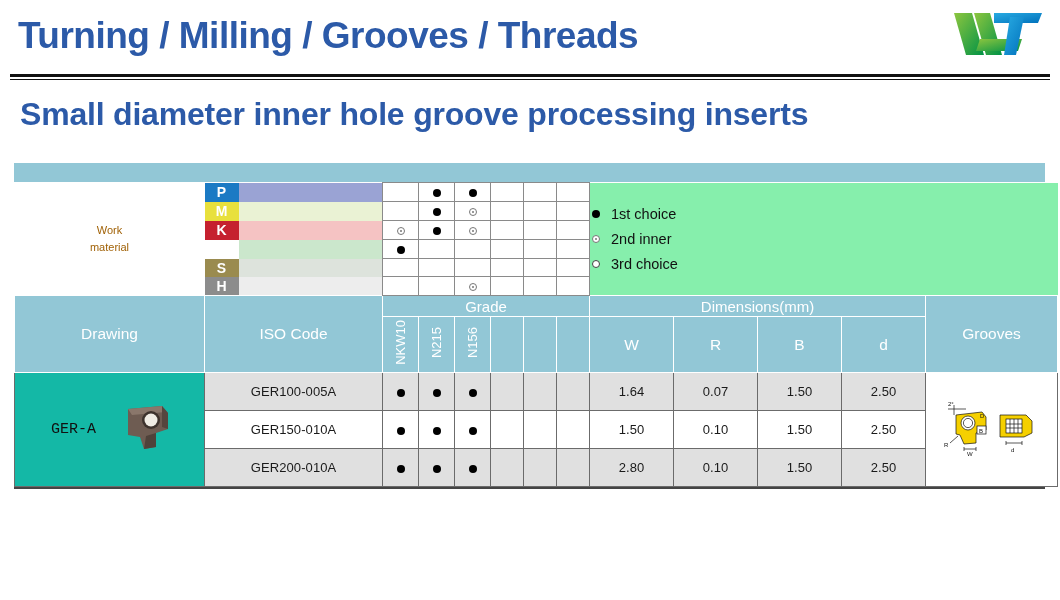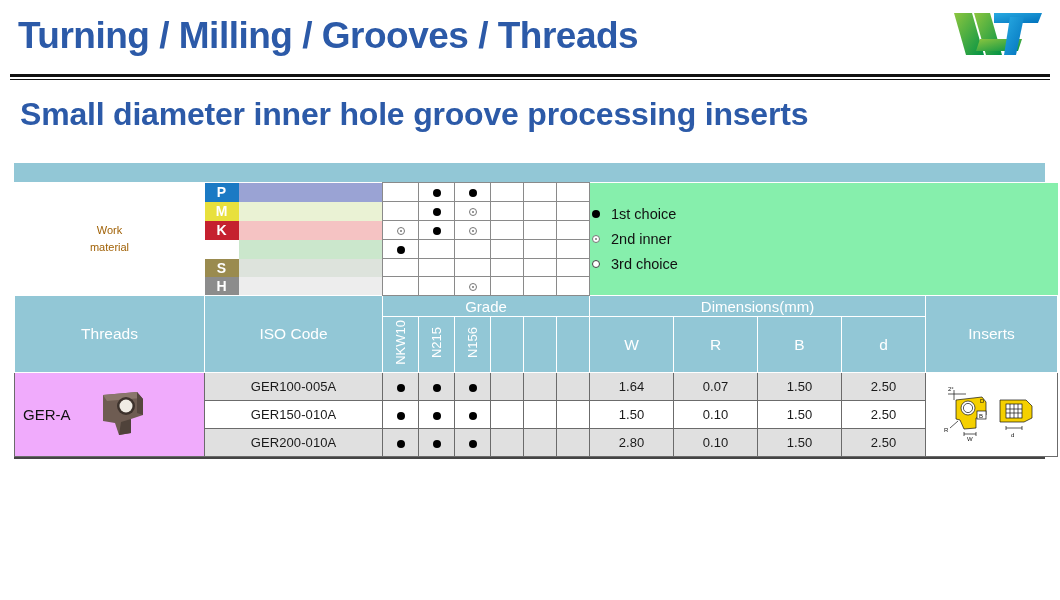--- a/index.html
+++ b/index.html
@@ -110,26 +110,26 @@
     vertical-align: middle; text-align: center;
   }
   .vert span {
     writing-mode: vertical-rl; transform: rotate(180deg);
     font-size: 13px; white-space: nowrap; display: inline-block;
   }
 
   
   .bd {
     border: 1px solid #6b6b6b; text-align: center; vertical-align: middle;
-    font-size: 13px; color: #1a1a1a; height: 28px;
+    font-size: 13px; color: #1a1a1a; height: 38px;
   }
   .bd.odd { background: #e0e0e0; }
   .bd.even { background: #ffffff; }
   .bd.iso { font-size: 13px; letter-spacing: 0.1px; }
-  .cell-plain { background: #f0abfc; vertical-align: middle; text-align: left; }
+  .cell-plain { background: #14b8a6; vertical-align: middle; text-align: center; font-family: Liberation Mono, monospace; }
   .series-name {
     font-size: 15px; color: #111111; padding-left: 8px;
     display: inline-block; vertical-align: middle;
   }
   .photo-wrap {
     display: inline-block; vertical-align: middle; margin-left: 22px;
   }
   .draw-cell { background: #ffffff; text-align: center; vertical-align: middle; }
   .bottom-rule { width: 1031px; height: 2px; background: #444444; }
 </style>
@@ -271,25 +271,25 @@
             <td class="mkcell"></td>
             <td class="mkcell"><span class="dot2"></span></td>
             <td class="mkcell"></td>
             <td class="mkcell"></td>
             <td class="mkcell"></td>
           </tr>
         </tbody>
 
       <tbody>
         <tr>
-          <td class="hd big" rowspan="2">Threads</td>
+          <td class="hd big" rowspan="2">Drawing</td>
           <td class="hd big" rowspan="2" colspan="2">ISO Code</td>
           <td class="hd" colspan="6" style="height:21px">Grade</td>
           <td class="hd" colspan="4" style="height:21px">Dimensions(mm)</td>
-          <td class="hd big" rowspan="2">Inserts</td>
+          <td class="hd big" rowspan="2">Grooves</td>
         </tr>
         <tr>
 
         <td class="vert" style="height: 56px;"><span>NKW10</span></td>
             <td class="vert" style="height: 56px;"><span>N215</span></td>
             <td class="vert" style="height: 56px;"><span>N156</span></td>
             <td class="vert" style="height: 56px;"></td>
             <td class="vert" style="height: 56px;"></td>
             <td class="vert" style="height: 56px;"></td>
             <td class="hd big">W</td>

